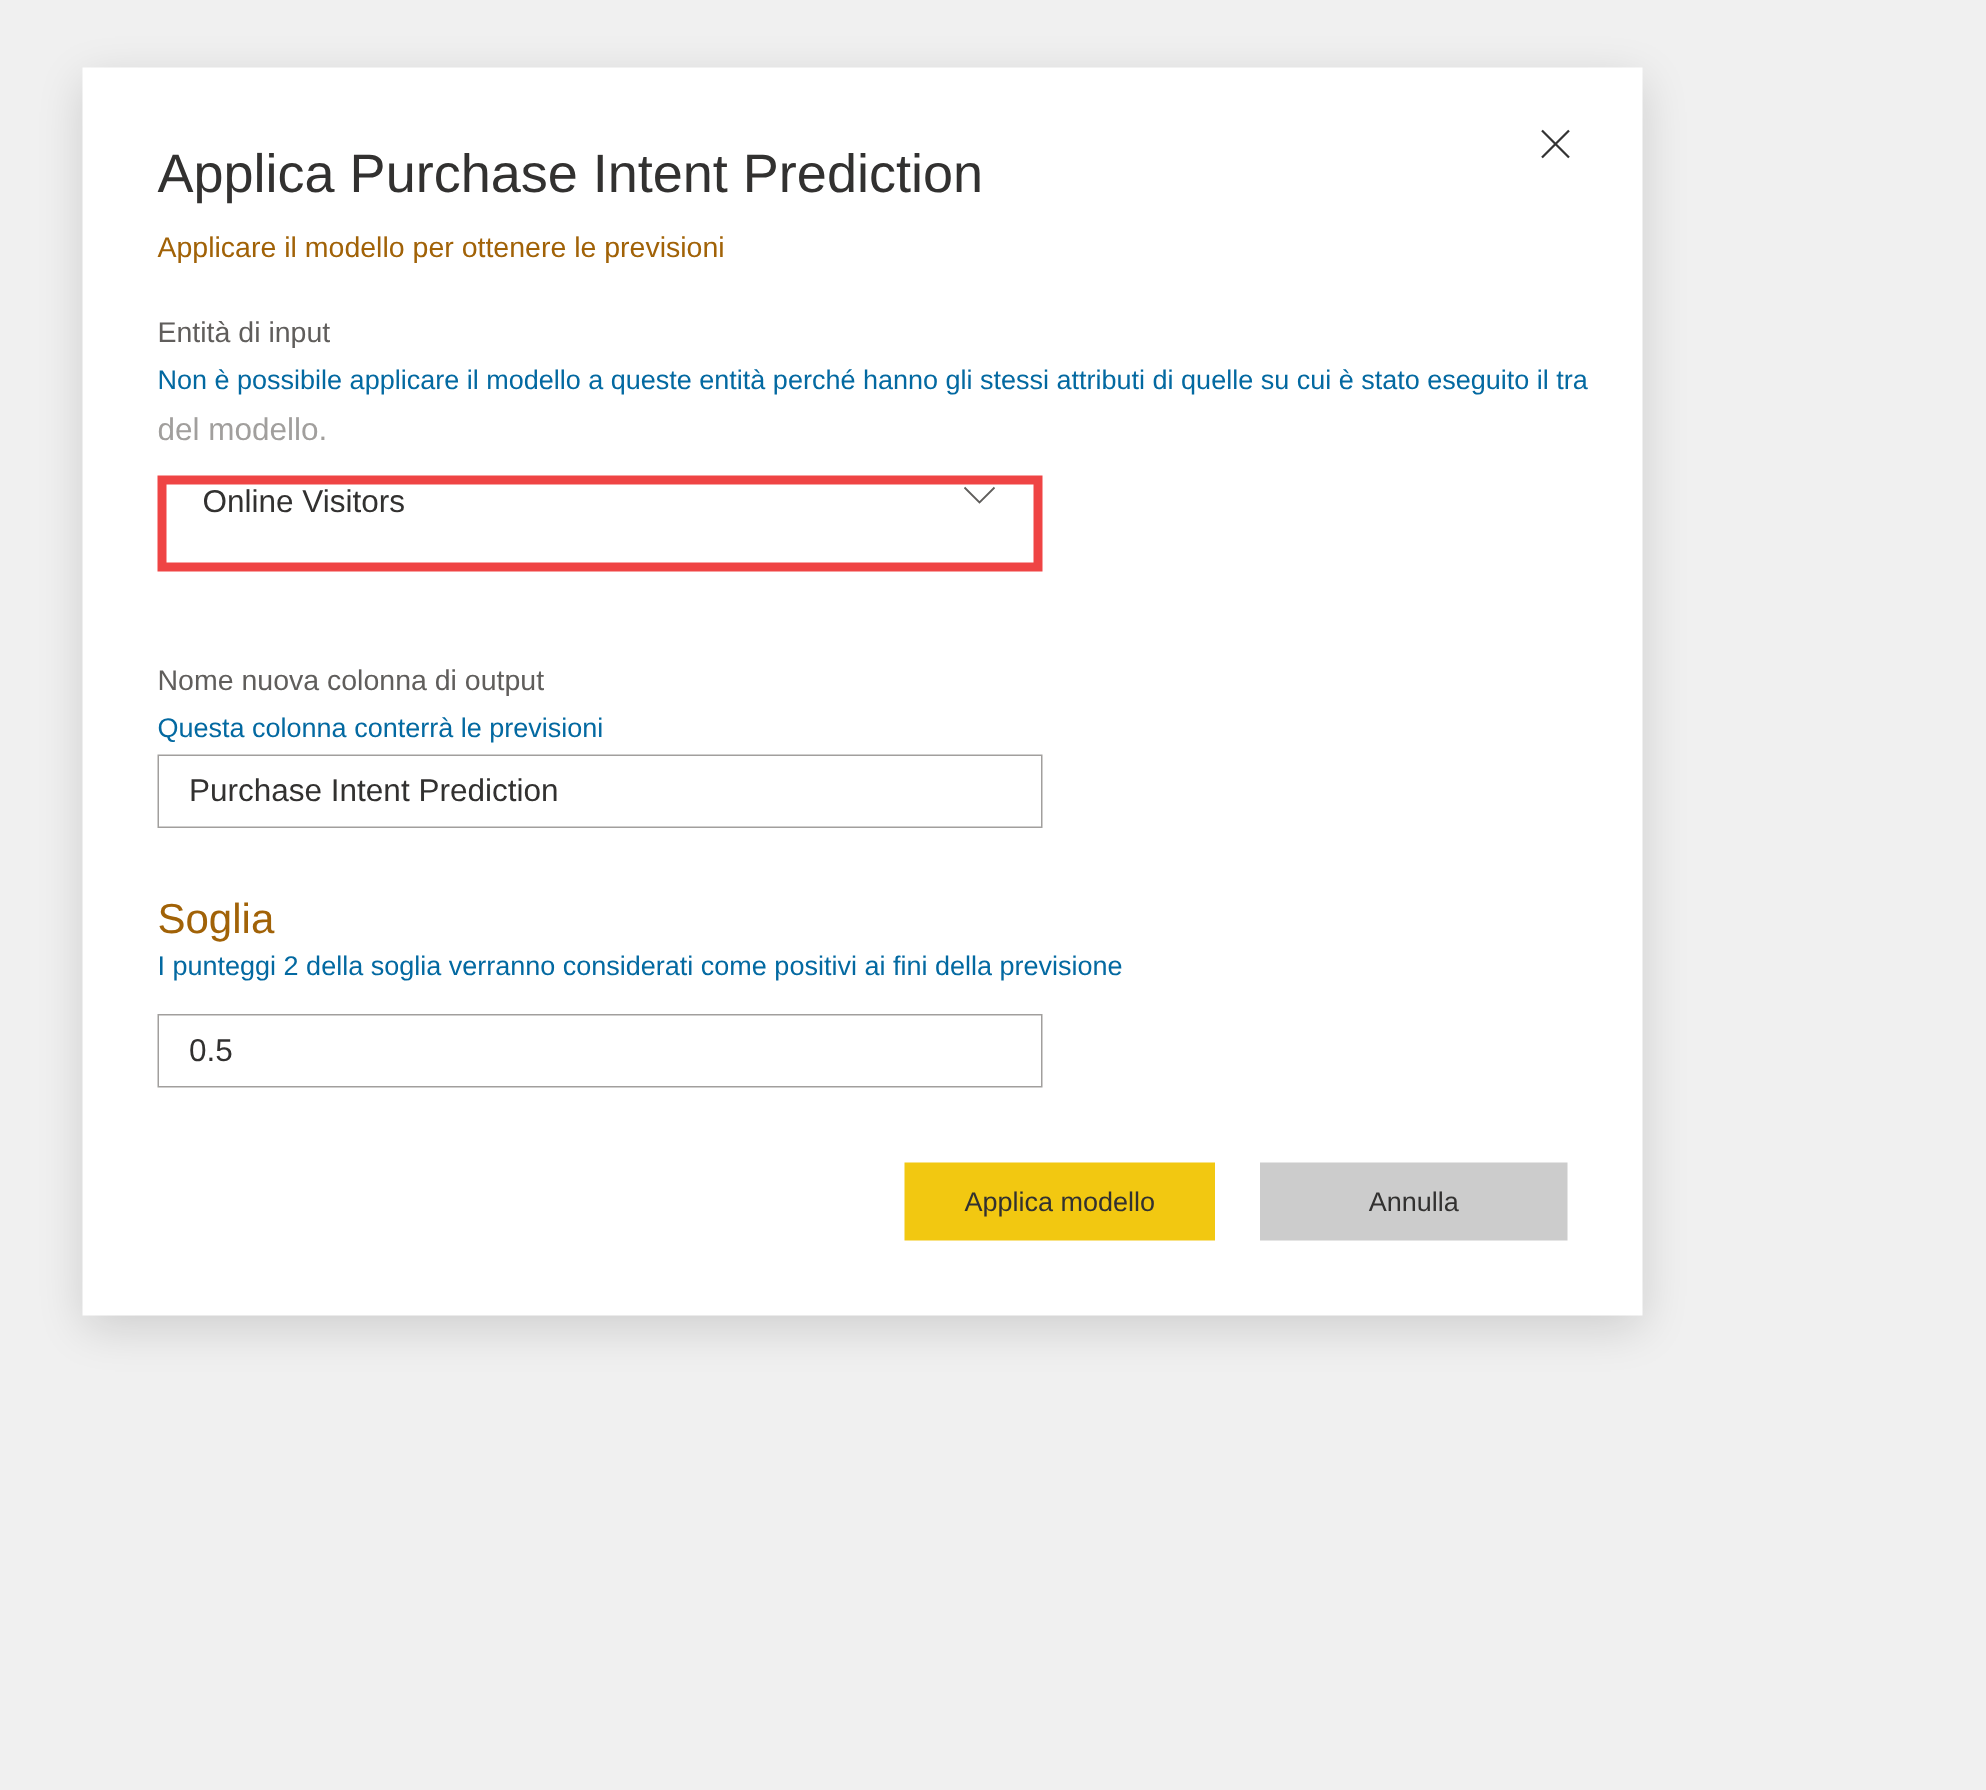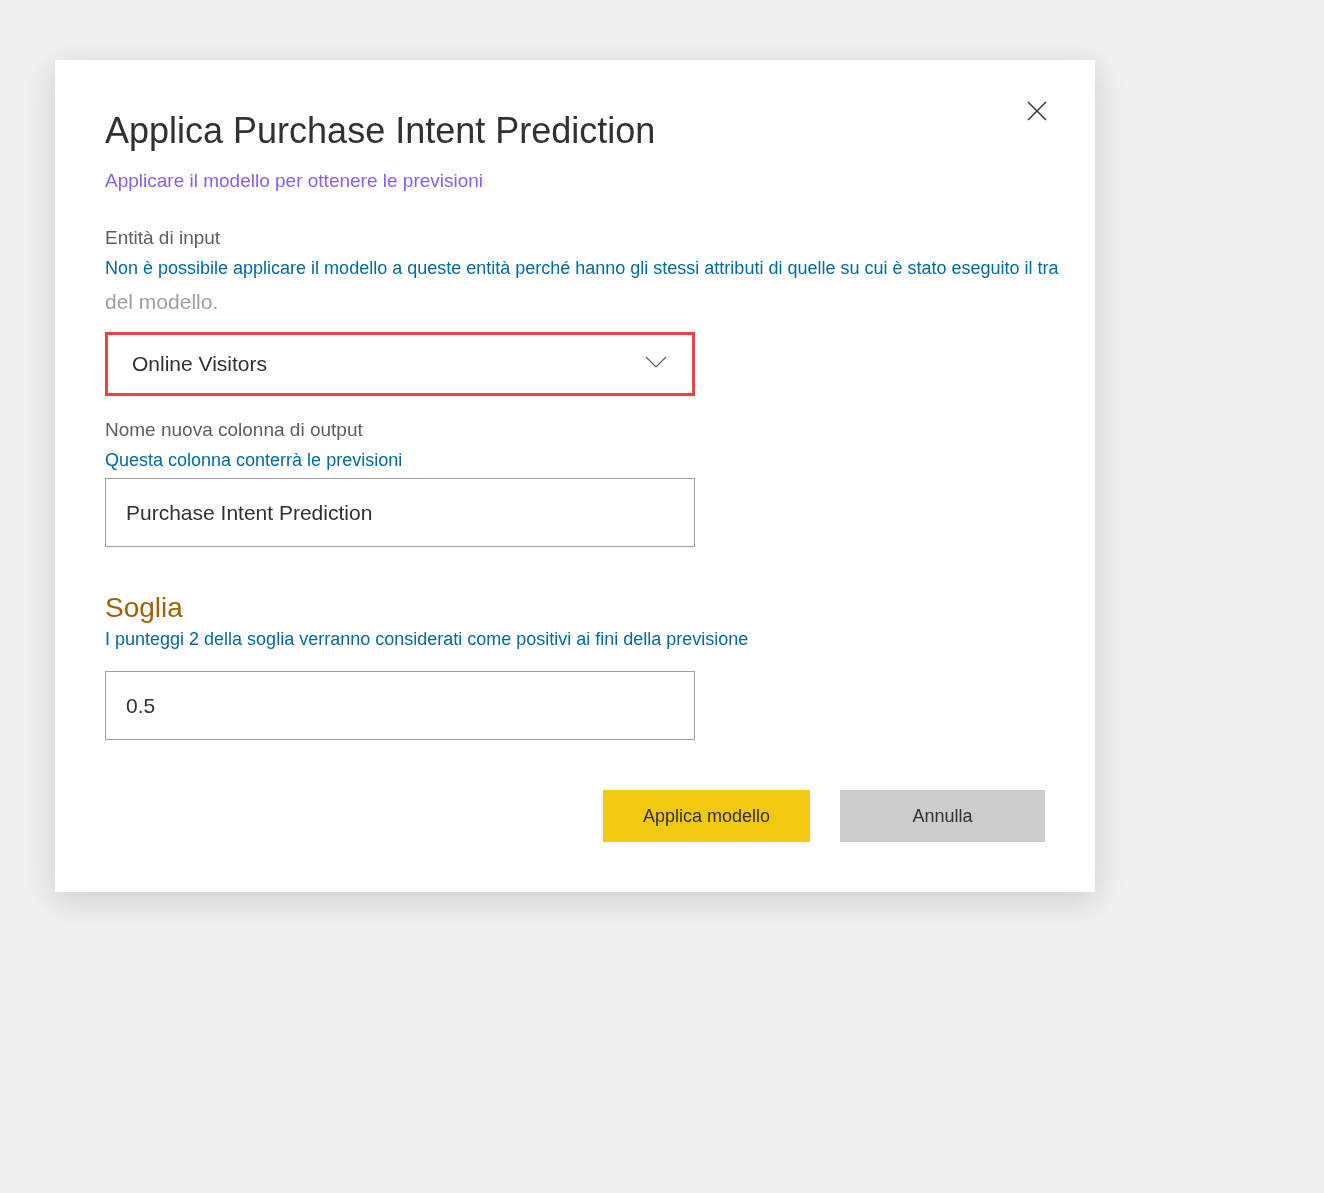--- a/index.html
+++ b/index.html
@@ -10,21 +10,21 @@
     body {
       font-family: "Segoe UI", -apple-system, BlinkMacSystemFont, sans-serif;
       background: #f0f0f0;
       width: 1324px;
       height: 1193px;
       position: relative;
     }
     .dialog {
       position: absolute;
       left: 55px;
-      top: 60px;
+      top: 45px;
       width: 1040px;
       background: #ffffff;
       box-shadow: 0 8px 30px rgba(0,0,0,0.15);
       padding: 50px 0 50px 0;
     }
     .dialog-inner {
       padding: 0 50px;
     }
     .close-btn {
       position: absolute;
@@ -43,21 +43,21 @@
       height: 24px;
     }
     .dialog-title {
       font-size: 36px;
       font-weight: 400;
       color: #323130;
       margin-bottom: 18px;
     }
     .dialog-subtitle {
       font-size: 19px;
-      color: #8b5cf6;
+      color: #a16207;
       margin-bottom: 35px;
     }
     .section-label {
       font-size: 19px;
       color: #605e5c;
       margin-bottom: 6px;
     }
     .section-help {
       font-size: 18px;
       color: #0369a1;
@@ -69,42 +69,42 @@
       color: #a19f9d;
       margin-bottom: 18px;
     }
     .section-help-wide {
       white-space: nowrap;
       overflow: visible;
     }
     .dropdown {
       width: 590px;
       height: 64px;
-      border: 3px solid #ef4444;
+      border: 6px solid #ef4444;
       display: flex;
-      align-items: center;
+      align-items: flex-start;
       justify-content: space-between;
       padding: 0 24px;
       cursor: pointer;
-      margin-bottom: 23px;
+      margin-bottom: 63px;
     }
     .dropdown-value {
       font-size: 21px;
       color: #323130;
     }
     .dropdown-chevron {
       color: #605e5c;
     }
     .dropdown-chevron svg {
       width: 24px;
       height: 14px;
     }
     .text-input {
       width: 590px;
-      height: 69px;
+      height: 49px;
       border: 1px solid #a19f9d;
       padding: 0 20px;
       font-size: 21px;
       color: #323130;
       font-family: inherit;
       outline: none;
       margin-bottom: 45px;
     }
     .threshold-title {
       font-size: 28px;

